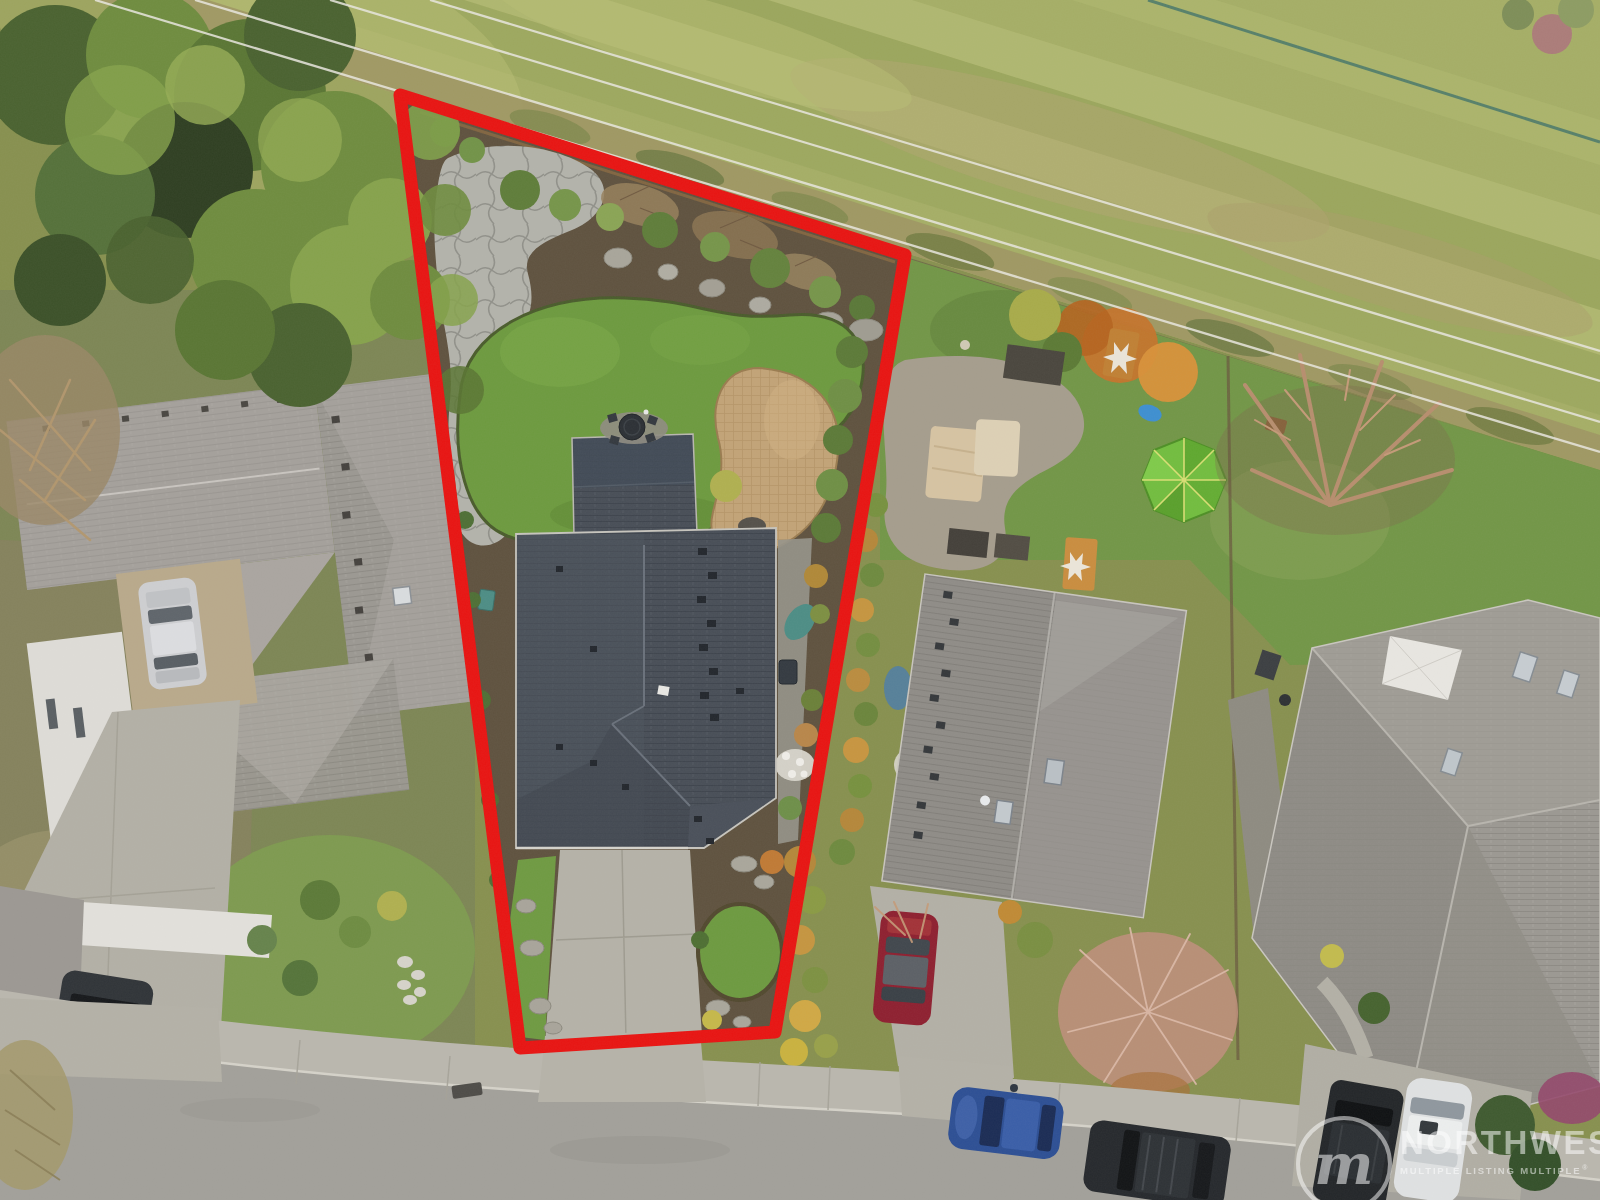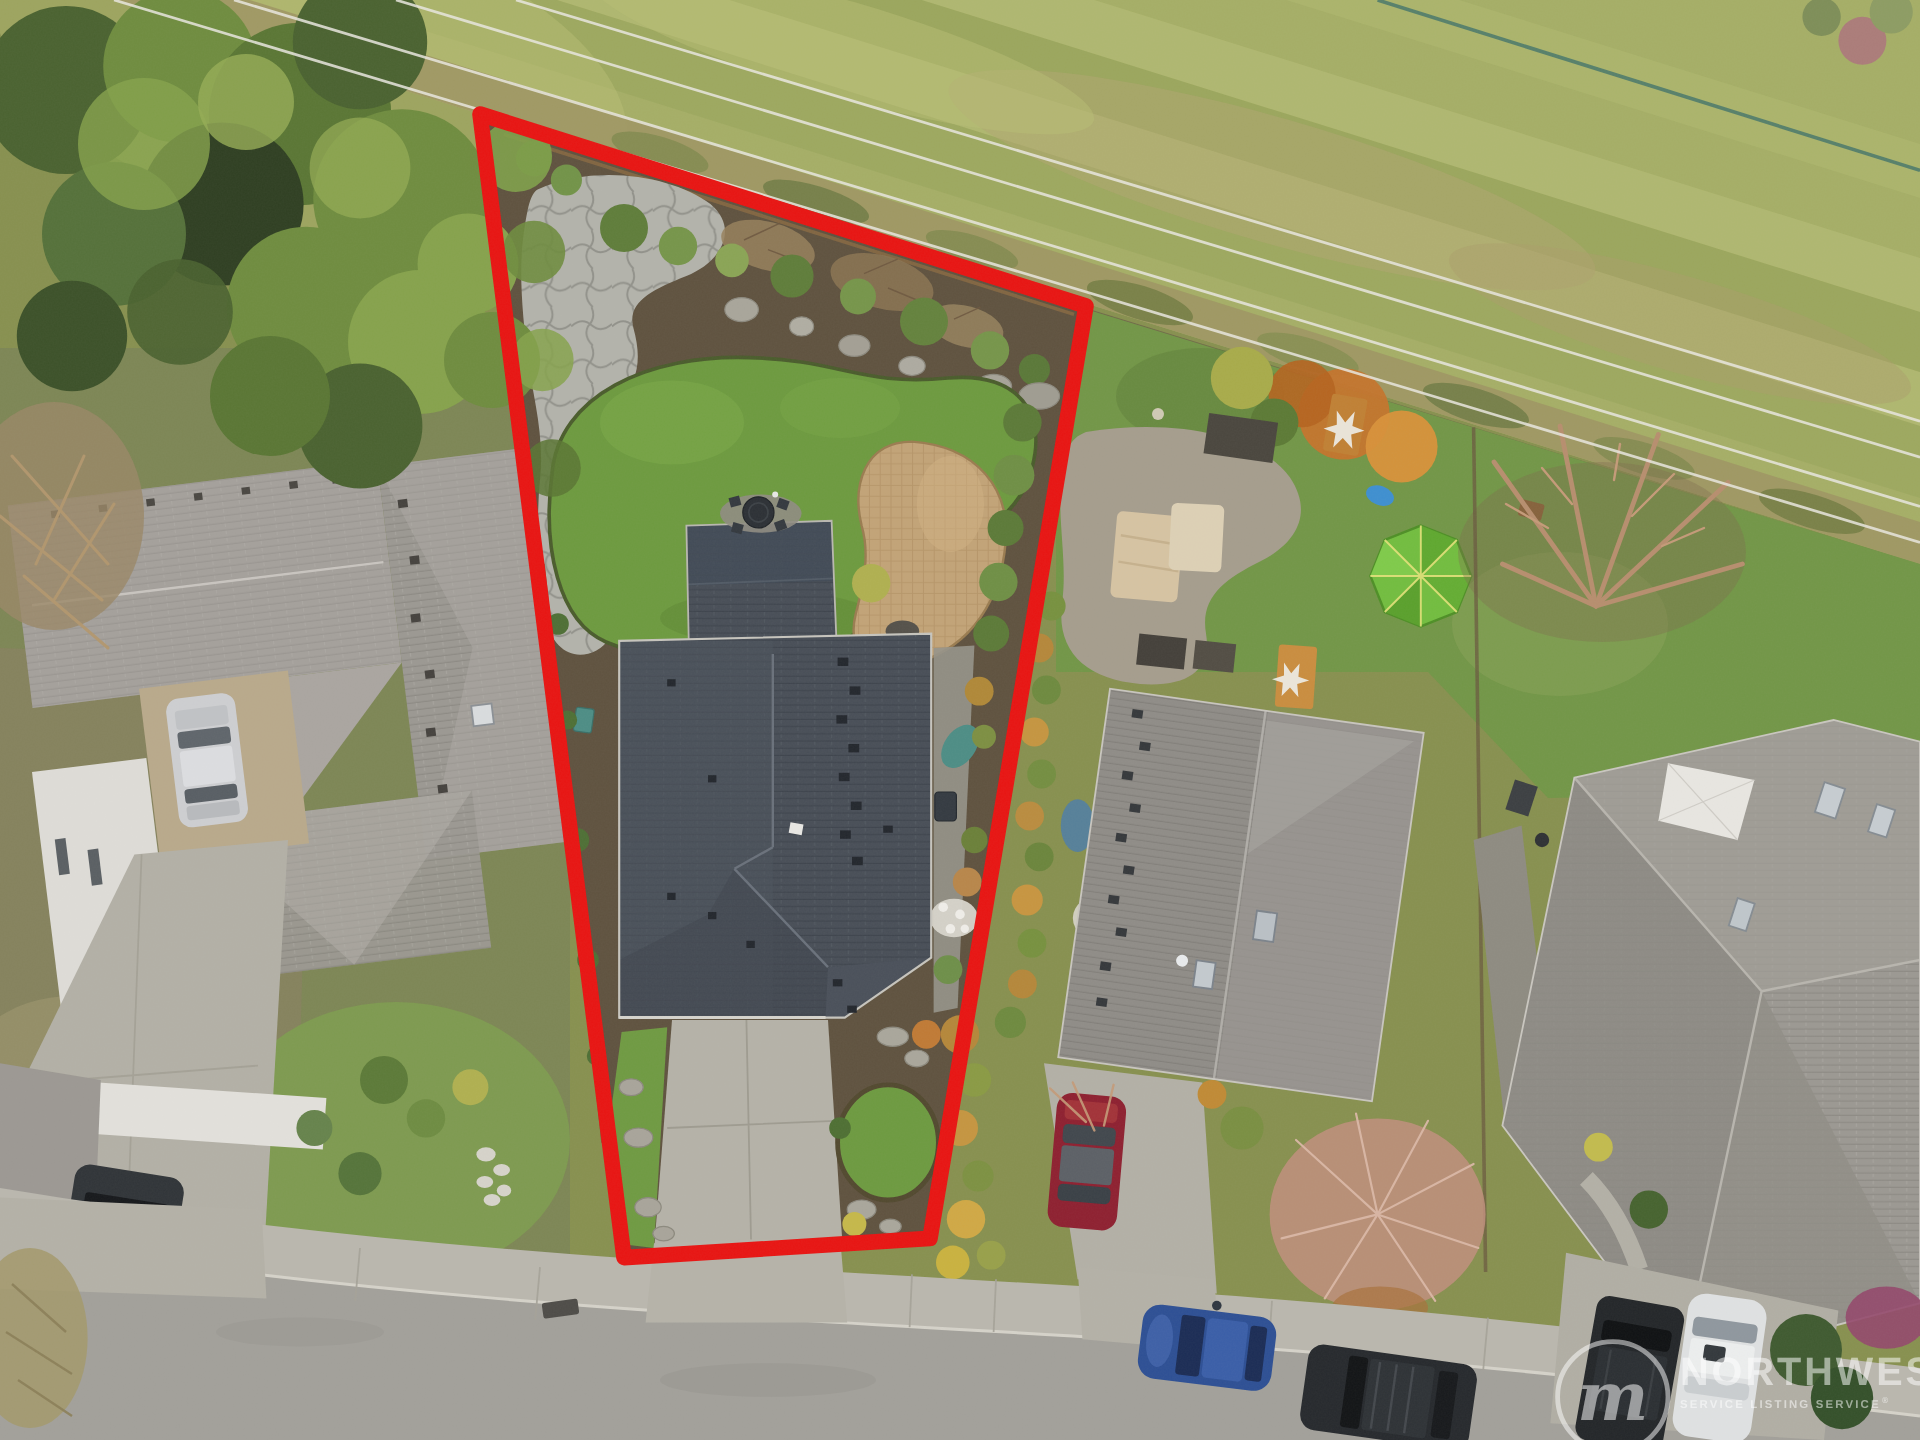--- a/index.html
+++ b/index.html
@@ -586,17 +586,17 @@
   <rect x="0" y="0" width="1600" height="1200" filter="url(#grain)"></rect>
 </svg>
 
 <div class="watermark">
   <div class="wm-logo">
     <span>m</span>
   </div>
   <div class="wm-text">
     <div class="wm-line1">NORTHWEST</div>
     <div class="wm-line2">
-      <span>SERVICE LISTING SERVICE</span><span class="reg">®</span>
+      <span>MULTIPLE LISTING MULTIPLE</span><span class="reg">®</span>
     </div>
   </div>
 </div>
 </div>
 
 </body></html>

